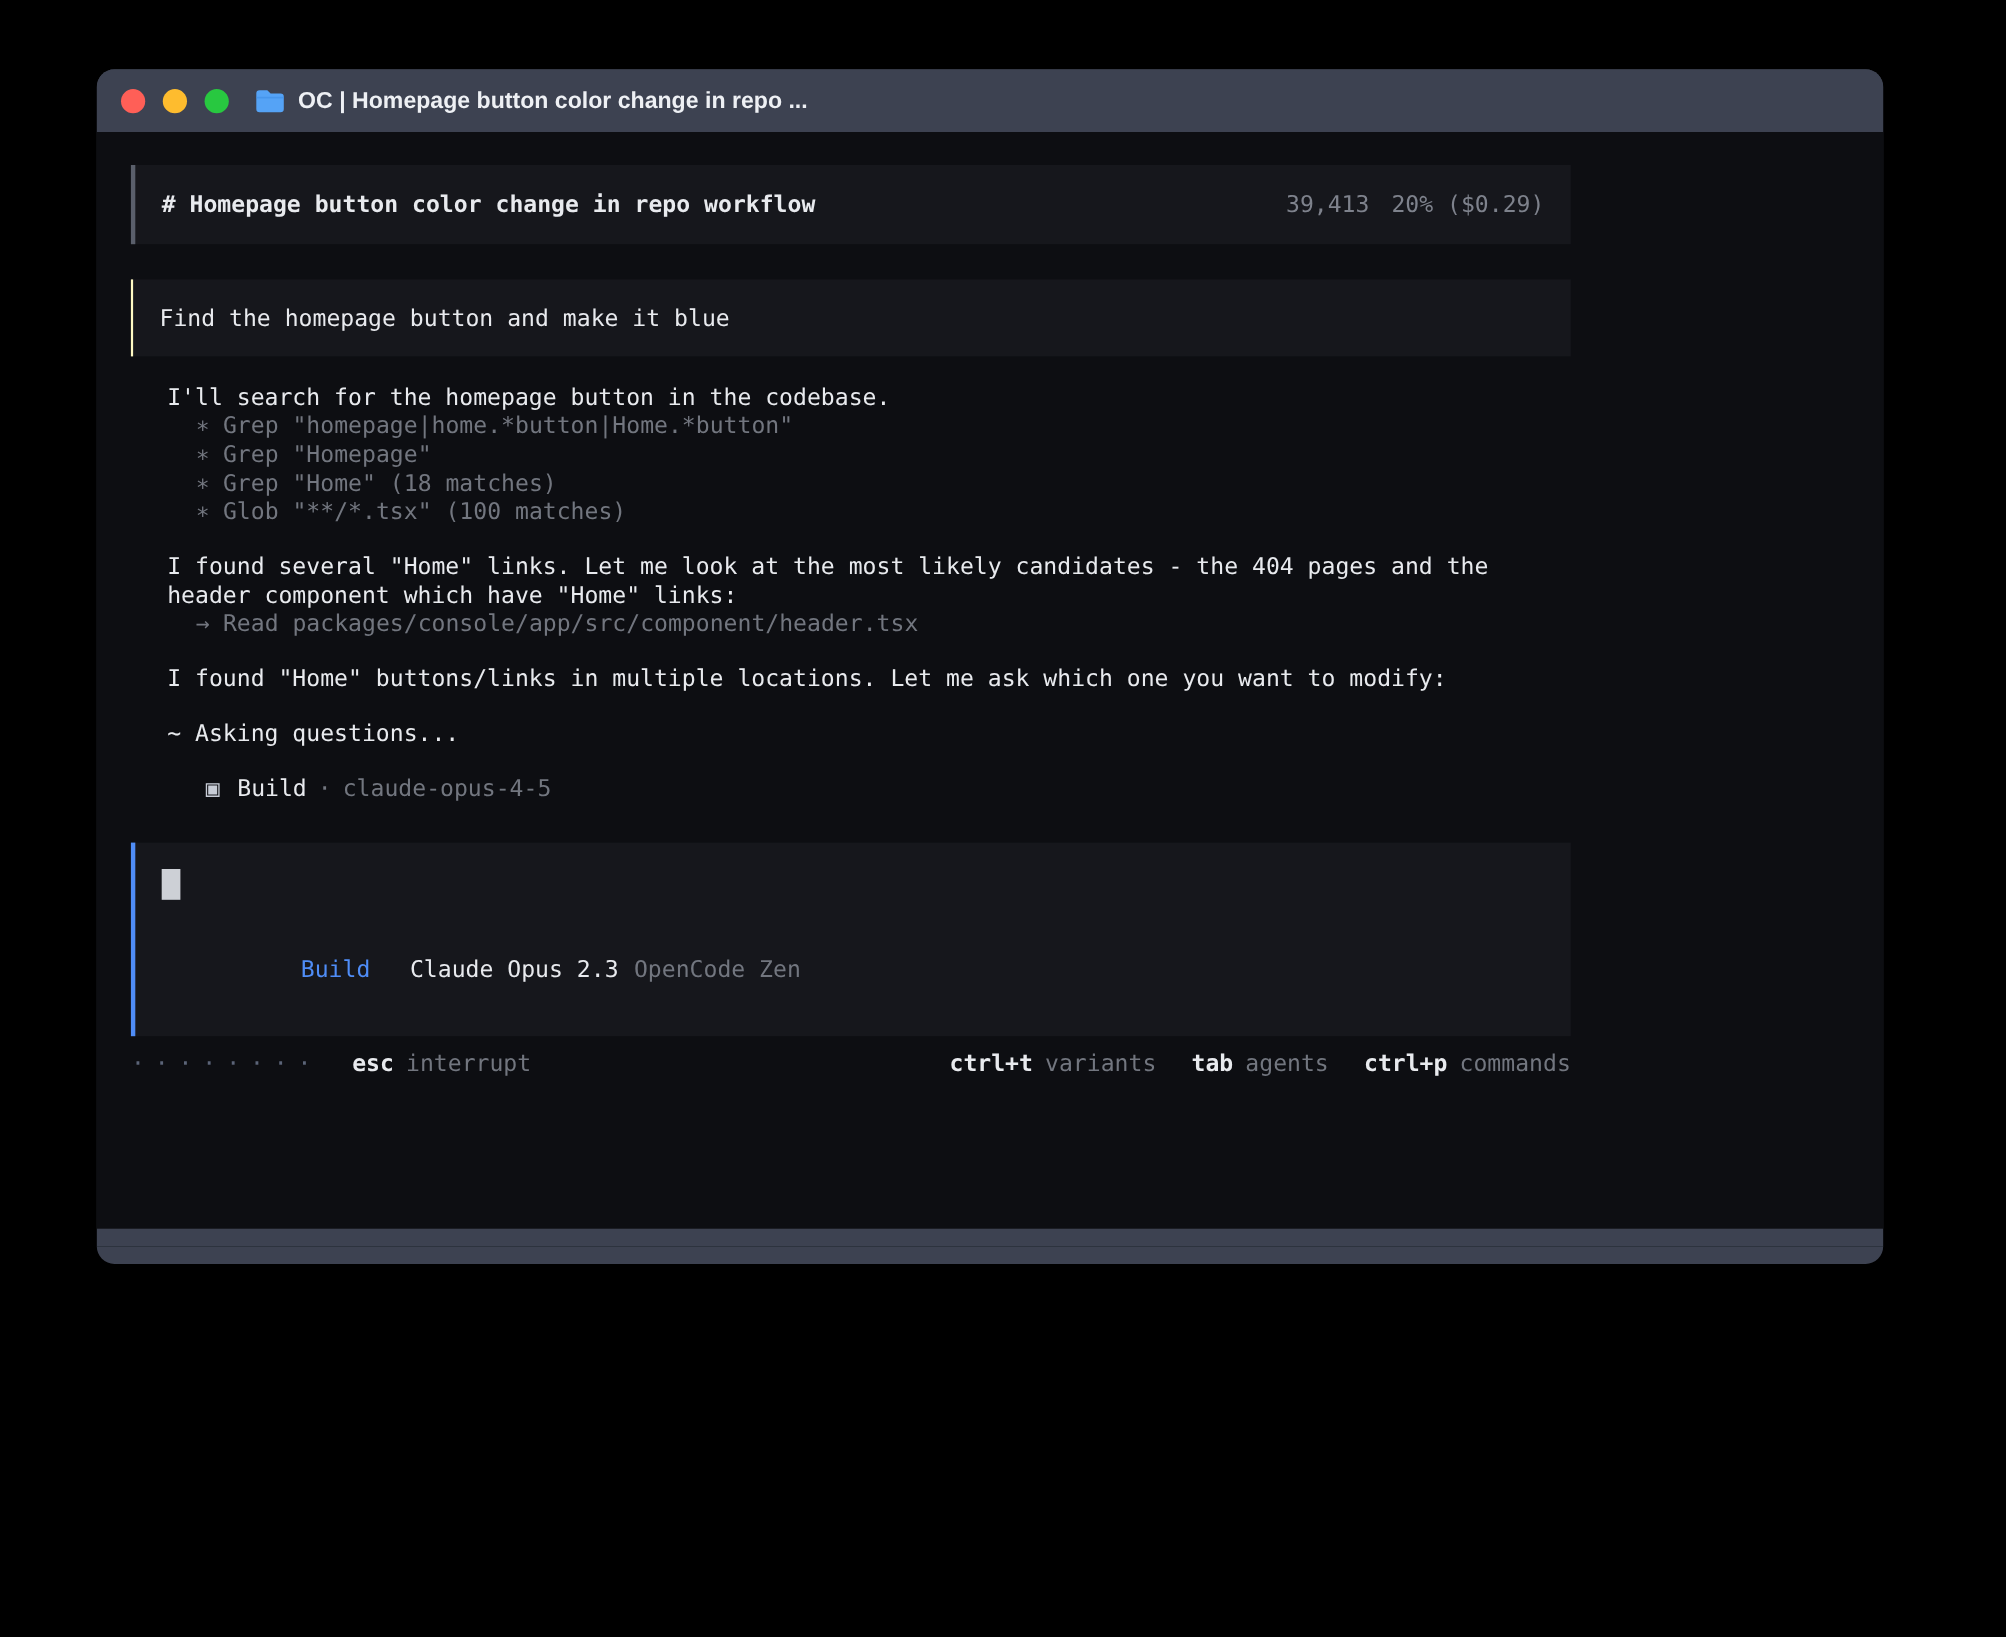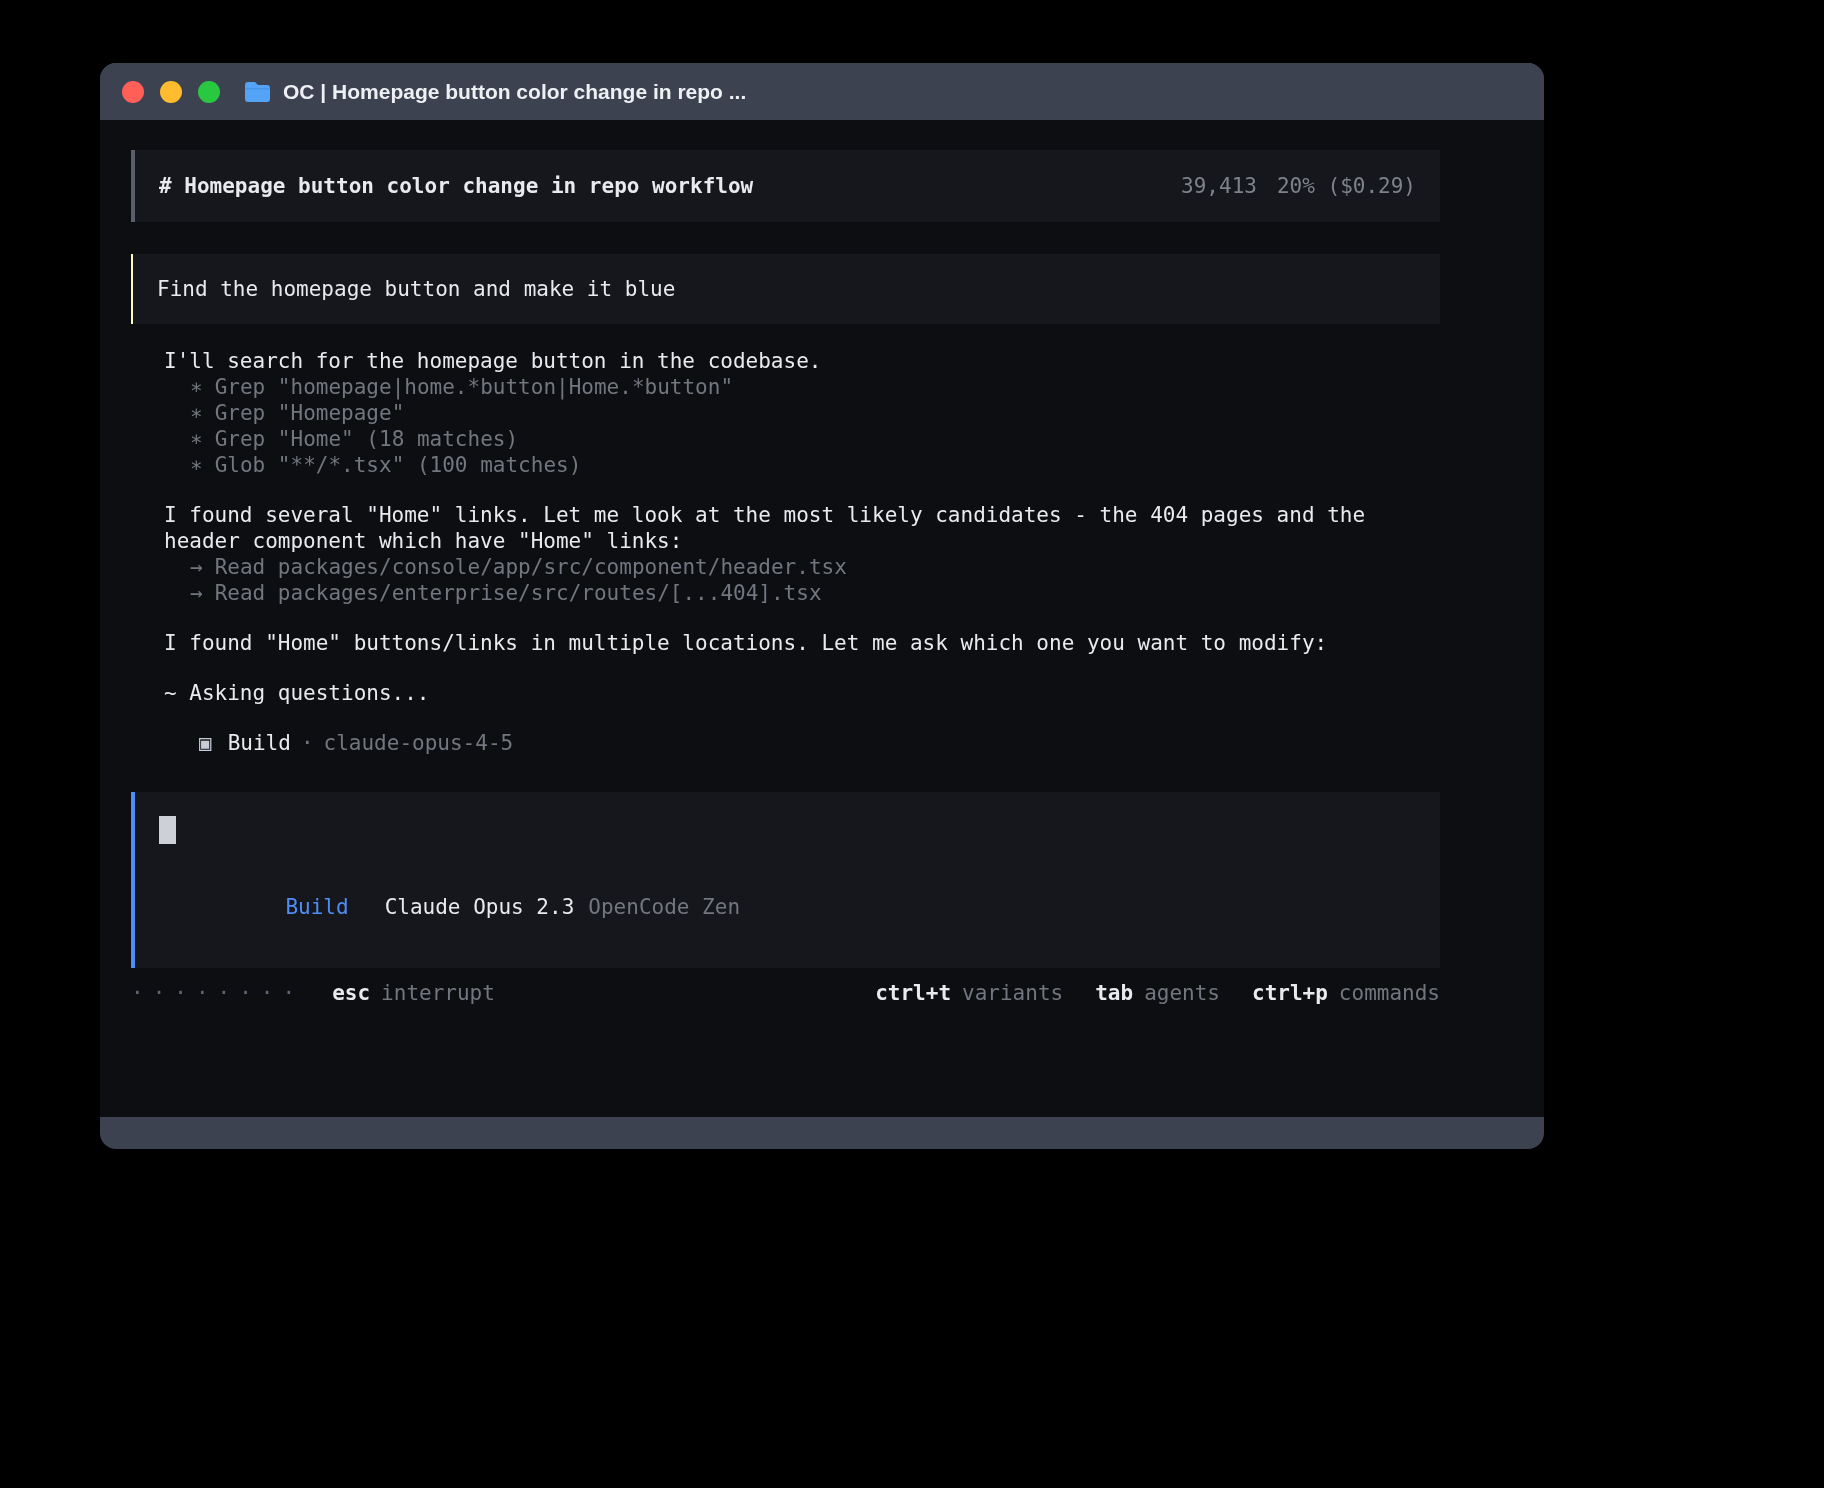--- a/index.html
+++ b/index.html
@@ -1,19 +1,19 @@
 <!DOCTYPE html>
 <html><head>
 <meta charset="utf-8">
 <style>
   html,body { margin:0; padding:0; background:#000; }
   body { width:1824px; height:1488px; position:relative; font-family:"DejaVu Sans Mono", monospace; }
 
   .window {
-    position:absolute; left:100px; top:63px; width:1444px; height:1086px;
+    position:absolute; left:88px; top:63px; width:1624px; height:1086px;
     background:#3d4251; border-radius:16px; overflow:hidden;
     box-shadow:0 20px 60px rgba(0,0,0,.7);
   }
   .titlebar {
     height:57px; background:#3d4251; display:flex; align-items:center; padding:0 22px;
   }
   .lights { display:flex; gap:16px; align-items:center; }
   .light { width:22px; height:22px; border-radius:50%; display:inline-block; }
   .light.red { background:#ff5f57; }
   .light.yellow { background:#febc2e; }
@@ -122,21 +122,20 @@
 
         <div class="tools">
           <div class="tool-line"><span class="tool-icon">∗</span><span>Grep "Home" (18 matches)</span></div>
           <div class="tool-line"><span class="tool-icon">∗</span><span>Glob "**/*.tsx" (100 matches)</span></div>
         </div>
 
         <p class="para">I found several "Home" links. Let me look at the most likely candidates - the 404 pages and the header component which have "Home" links:</p>
 
         <div class="tools">
           <div class="tool-line"><span class="tool-icon">→</span><span>Read packages/console/app/src/component/header.tsx</span></div>
-          <div class="tool-line"><span class="tool-icon">→</span><span>Read packages/enterprise/src/routes/[...404].tsx</span></div>
         </div>
 
         <p class="para">I found "Home" buttons/links in multiple locations. Let me ask which one you want to modify:</p>
 
         <p class="para">~ Asking questions...</p>
 
         <div class="agent-row">
           <span class="agent-icon">▣</span><span class="agent-name">Build</span><span class="agent-sep">·</span><span class="agent-model">claude-opus-4-5</span>
         </div>
 

